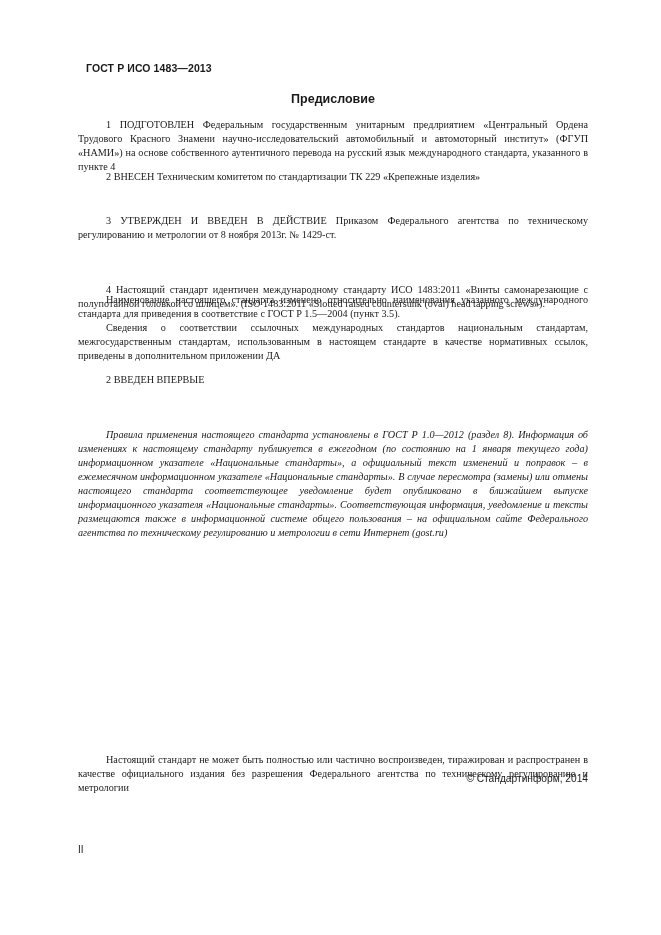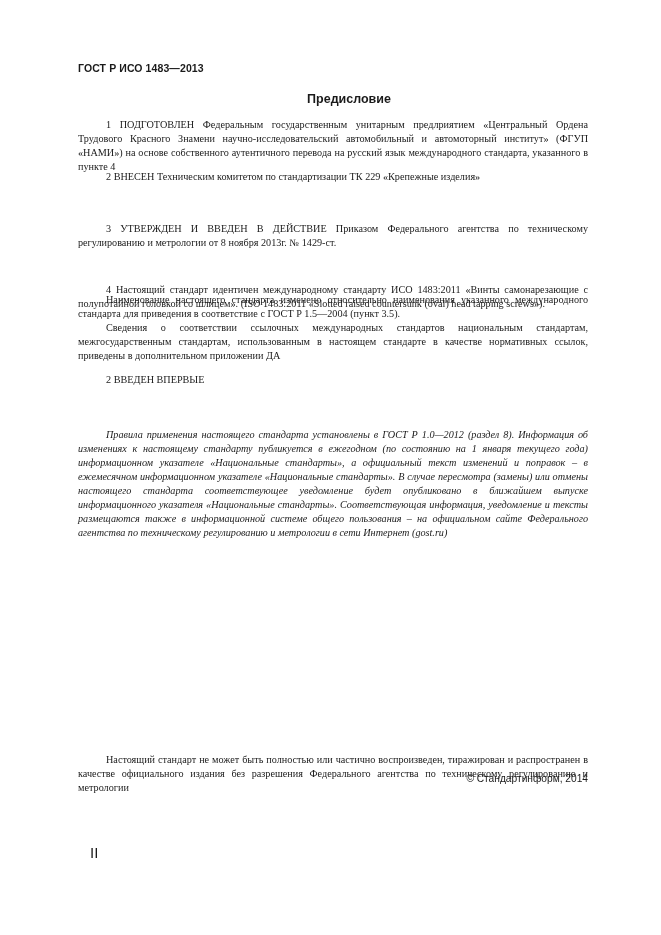--- a/index.html
+++ b/index.html
@@ -1,36 +1,36 @@
 <!DOCTYPE html>
 <html><head>
 <meta charset="utf-8">
 <style>
   html, body { margin:0; padding:0; background:#ffffff; }
   body { width:661px; height:935px; position:relative; overflow:hidden;
          font-family:"Liberation Sans", sans-serif; color:#1a1a1a; }
   .page { position:absolute; left:78px; top:0; width:510px; }
-  .hdr { position:absolute; top:62px; left:0; font-size:10.5px; font-weight:bold; letter-spacing:0.1px; }
-  .title { position:absolute; top:92px; left:16px; width:510px; text-align:center; font-size:12.5px; font-weight:bold; }
+  .hdr { position:absolute; top:62px; left:8px; font-size:10.5px; font-weight:bold; letter-spacing:0.1px; }
+  .title { position:absolute; top:92px; left:0; width:510px; text-align:center; font-size:12.5px; font-weight:bold; }
   .p { position:absolute; left:0; width:510px; font-size:10.2px; line-height:14px; text-align:justify; }
   .p.ind { text-indent:28px;font-family:Liberation Serif, serif; }
   .it { font-style:italic; }
   .copy { position:absolute; top:773px; right:0; font-size:10.2px; text-align:right;margin-left:24px; }
-  .pgnum { position:absolute; top:844px; left:12px; font-size:15px; }
+  .pgnum { position:absolute; top:844px; left:0; font-size:10px; }
 </style>
 </head>
 <body>
 
 <div class="page">
   <div class="hdr">ГОСТ Р ИСО 1483—2013</div>
   <div class="title">Предисловие</div>
 
   <div class="p ind" style="top:118px;">1 ПОДГОТОВЛЕН Федеральным государственным унитарным предлриятием «Центральный Ордена Трудового Красного Знамени научно-исследовательский автомобильный и автомоторный институт» (ФГУП «НАМИ») на основе собственного аутентичного перевода на русский язык международного стандарта, указанного в пункте 4</div>
   <div class="p ind" style="top:170px;">2 ВНЕСЕН Техническим комитетом по стандартизации ТК 229 «Крепежные изделия»</div>
-  <div class="p ind" style="top:222px;">3 УТВЕРЖДЕН И ВВЕДЕН В ДЕЙСТВИЕ Приказом Федерального агентства по техническому регулированию и метрологии от 8 ноября 2013г. № 1429-ст.</div>
+  <div class="p ind" style="top:214px;">3 УТВЕРЖДЕН И ВВЕДЕН В ДЕЙСТВИЕ Приказом Федерального агентства по техническому регулированию и метрологии от 8 ноября 2013г. № 1429-ст.</div>
   <div class="p ind" style="top:251px;margin-top:32px;">4 Настоящий стандарт идентичен международному стандарту ИСО 1483:2011 «Винты самонарезающие с полупотайной головкой со шлицем». (ISO 1483:2011 «Slotted raised countersunk (oval) head tapping screws»).</div>
   <div class="p ind" style="top:293px;">Наименование настоящего стандарта изменено относительно наименования указанного международного стандарта для приведения в соответствие с ГОСТ Р 1.5—2004 (пункт 3.5).</div>
   <div class="p ind" style="top:321px;">Сведения о соответствии ссылочных международных стандартов национальным стандартам, межгосударственным стандартам, использованным в настоящем стандарте в качестве нормативных ссылок, приведены в дополнительном приложении ДА</div>
   <div class="p ind" style="top:373px;">2 ВВЕДЕН ВПЕРВЫЕ</div>
 
   <div class="p ind it" style="top:428px;">Правила применения настоящего стандарта установлены в ГОСТ Р 1.0—2012 (раздел 8). Информация об изменениях к настоящему стандарту публикуется в ежегодном (по состоянию на 1 января текущего года) информационном указателе «Национальные стандарты», а официальный текст изменений и поправок – в ежемесячном информационном указателе «Национальные стандарты». В случае пересмотра (замены) или отмены настоящего стандарта соответствующее уведомление будет опубликовано в ближайшем выпуске информационного указателя «Национальные стандарты». Соответствующая информация, уведомление и тексты размещаются также в информационной системе общего пользования – на официальном сайте Федерального агентства по техническому регулированию и метрологии в сети Интернет (gost.ru)</div>
 
   <div class="copy">© Стандартинформ, 2014</div>
   <div class="p ind" style="top:753px;">Настоящий стандарт не может быть полностью или частично воспроизведен, тиражирован и распространен в качестве официального издания без разрешения Федерального агентства по техническому регулированию и метрологии</div>
   <div class="pgnum">II</div>

